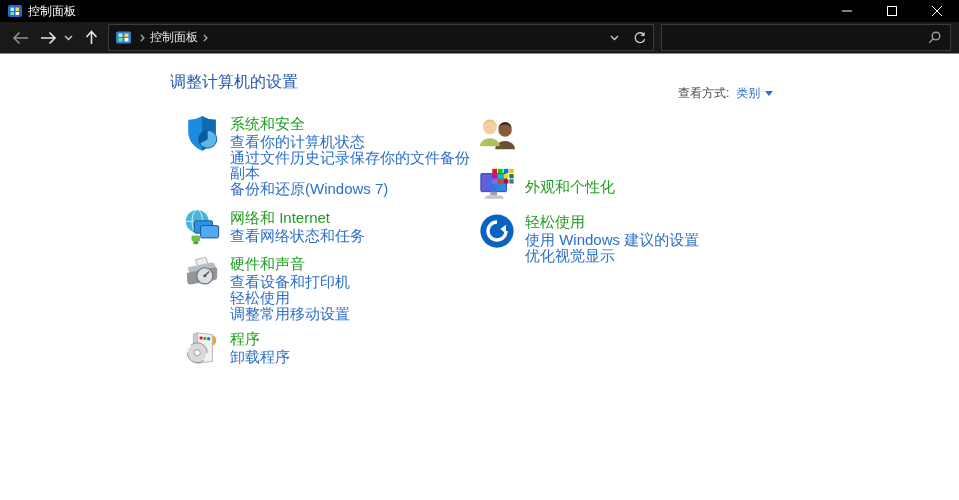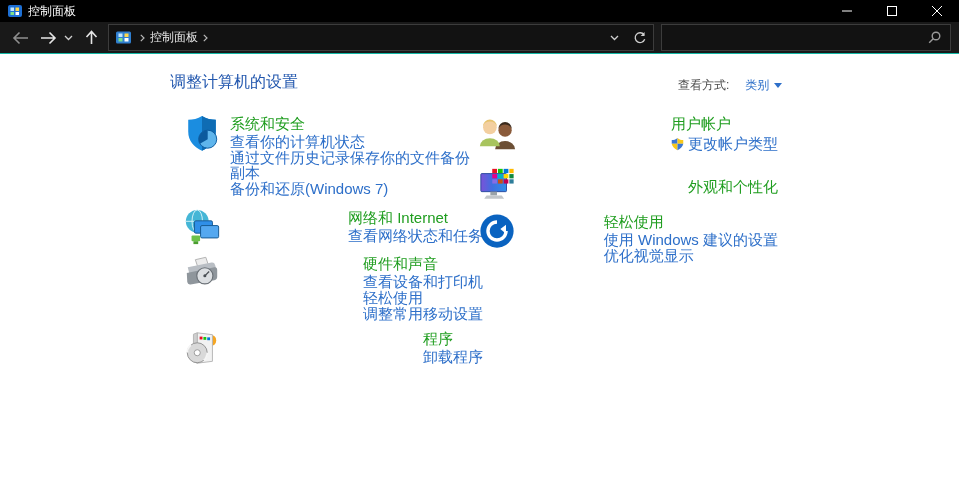--- a/index.html
+++ b/index.html
@@ -26,35 +26,35 @@
   .crumb{color:#e6e6e6;font-size:12px;cursor:pointer;}
   .addr-spacer{flex:1;}
   .addr-btn{background:transparent;border:none;width:26px;height:23px;display:flex;align-items:center;justify-content:center;cursor:pointer;padding:0;}
   .searchbox{width:288px;height:25px;margin:0 8px 0 7px;border:1px solid #3c3c3c;background:#121212;display:flex;align-items:center;}
   .searchbox input{flex:1;min-width:0;background:transparent;border:none;outline:none;color:#e6e6e6;font-size:12px;padding:0 6px;}
   .search-glyph{margin-right:9px;display:flex;}
 
   
   .content{position:relative;height:446px;background:#fff;border-top:1px solid #14b8a6;}
   .heading{position:absolute;left:170px;top:18px;font-size:16px;color:#2257ae;}
-  .viewby{position:absolute;left:678px;top:23px;font-size:12px;display:flex;align-items:center;}
+  .viewby{position:absolute;left:678px;top:31px;font-size:12px;display:flex;align-items:center;}
   .viewby-label{color:#4a4a4a;}
-  .viewby-value{color:#2d6fc9;margin-left:16px;cursor:pointer;}
+  .viewby-value{color:#2d6fc9;margin-left:7px;cursor:pointer;}
   .viewby-caret{width:0;height:0;border-left:4px solid transparent;border-right:4px solid transparent;border-top:5px solid #2d6fc9;margin-left:5px;display:inline-block;}
 
   .col{position:absolute;top:60px;width:300px;}
   .col-left{left:183px;}
   .col-right{left:478px;}
-  .cat{display:flex;align-items:flex-start;justify-content:space-between;}
+  .cat{display:flex;align-items:flex-start;}
   .cat-icon{width:38px;height:38px;flex:none;margin-right:9px;cursor:pointer;display:flex;}
   .cat-icon svg{width:38px;height:38px;}
   .cat-title{display:inline-block;font-size:15px;line-height:19px;color:#1f9d1f;text-decoration:none;cursor:pointer;}
   .cat-link{display:block;font-size:15px;line-height:15px;color:#2d6fc9;text-decoration:none;cursor:pointer;margin-top:1px;}
   .cat.centered .cat-text{display:flex;align-items:center;min-height:40px;}
-  .gap12{margin-bottom:12px;} .gap8{margin-bottom:8px;gap:12px;} .gap14{margin-bottom:14px;} .gap6{margin-bottom:6px;}
+  .gap12{margin-bottom:12px;} .gap8{margin-bottom:8px;} .gap14{margin-bottom:14px;} .gap6{margin-bottom:6px;}
   .shield-link{display:flex;align-items:center;margin-top:3px;}
   .shield-link .uac{margin-right:4px;display:flex;}
 </style>
 </head>
 <body>
 
 <div class="window">
 
   <div class="titlebar">
     <span class="app-icon">
@@ -246,34 +246,20 @@
         <span class="cat-icon">
           <svg viewBox="0 0 40 40">
               <path d="M18 37 a10.5 8.5 0 0 1 21 0 Z" fill="#6c4f35"></path>
               <circle cx="28.5" cy="17" r="7" fill="#8a5a3a"></circle>
               <path d="M21.5 15.5 a7 7 0 0 1 14 0 q-2 -4.5 -7 -4.5 t-7 4.5 Z" fill="#3a2a1c"></path>
               <path d="M2 34 a10.5 8.5 0 0 1 21 0 Z" fill="#a8c45e"></path>
               <circle cx="12.5" cy="14" r="7.2" fill="#f3cfa0"></circle>
               <path d="M5.3 13 a7.2 7.2 0 0 1 14.4 0 q-1.5 -5 -7.2 -5 t-7.2 5 Z" fill="#e6c36e"></path>
             </svg>
         </span>
-        <div class="cat-text">
-          <a class="cat-title">用户帐户</a>
-          <span class="shield-link">
-            <span class="uac">
-              <svg width="13" height="14" viewBox="0 0 14 14">
-                  <path d="M7 0.5 C5 2.2 3 2.8 0.8 2.8 V6.8 H7 Z" fill="#3b77d2"></path>
-                  <path d="M7 0.5 C9 2.2 11 2.8 13.2 2.8 V6.8 H7 Z" fill="#f8c818"></path>
-                  <path d="M0.8 6.8 H7 V13.6 C3.8 12.4 1.3 9.8 0.8 6.8 Z" fill="#f8c818"></path>
-                  <path d="M7 6.8 H13.2 C12.7 9.8 10.2 12.4 7 13.6 Z" fill="#3b77d2"></path>
-                </svg>
-            </span>
-            <a class="cat-link" style="margin-top:0;">更改帐户类型</a>
-          </span>
-        </div>
       </div>
 
       <div class="cat centered gap6">
         <span class="cat-icon">
           <svg viewBox="0 0 40 40">
               <defs>
                 <linearGradient id="scr" x1="0" y1="0" x2="1" y2="0">
                   <stop offset="0" stop-color="#7a52d8"></stop>
                   <stop offset="0.45" stop-color="#3f6fe0"></stop>
                   <stop offset="1" stop-color="#2f8fe8"></stop>

